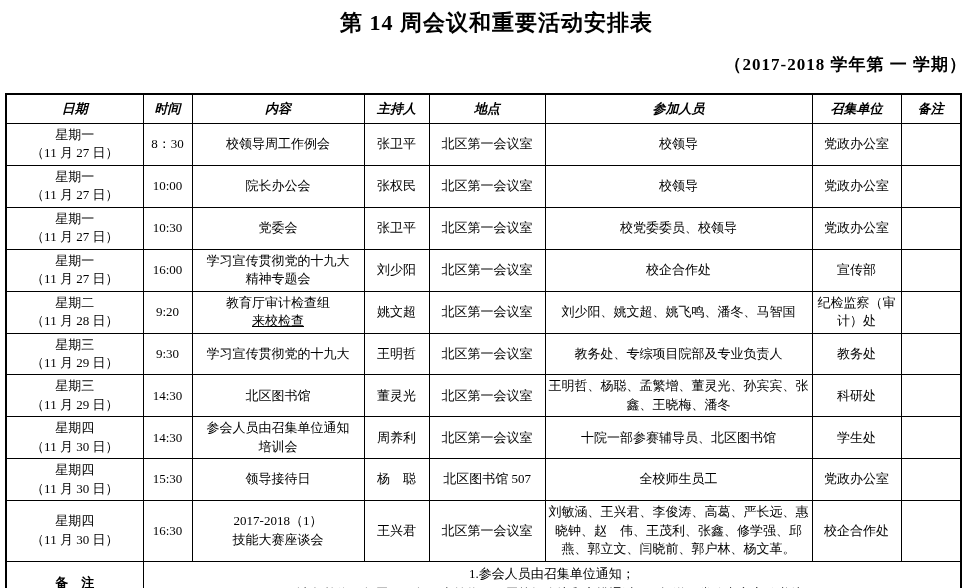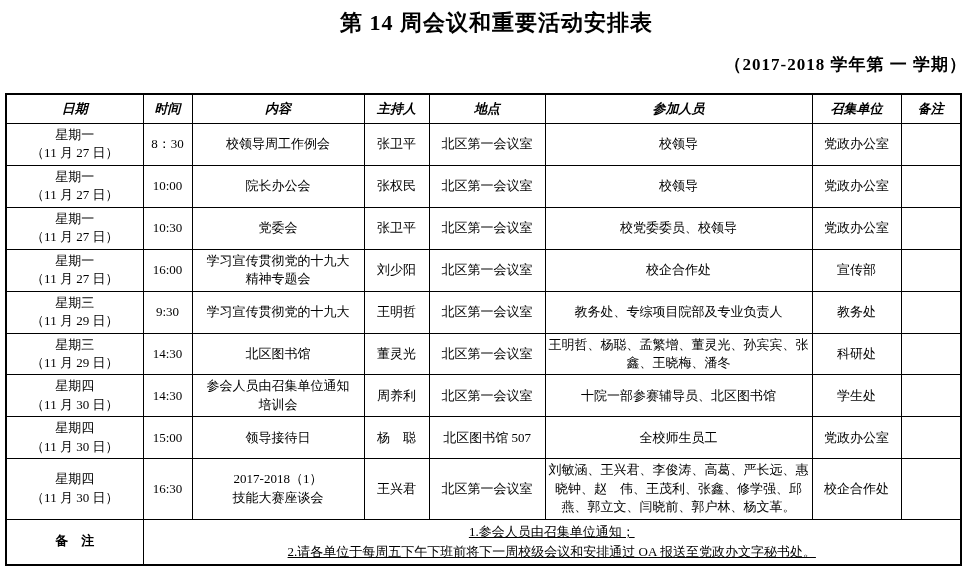--- a/index.html
+++ b/index.html
@@ -28,21 +28,21 @@
     text-align:center;vertical-align:middle;
     padding:2px 3px;word-break:break-all;
     overflow:hidden;
   }
   table.sched th{font-weight:bold;height:24px;font-style:italic;}
   tbody td{height:36px;}
   td .u{text-decoration:underline;}
   tfoot td{height:40px;}
   td.footer-label{font-weight:bold;font-size:14px;}
   td.footer-notes{text-align:left;padding-left:6px;}
-  td.footer-notes div{line-height:1.5;text-decoration:underline;}
+  td.footer-notes div{line-height:1.5;}
 </style>
 </head>
 <body>
 
 <div class="doc">
   <div class="title">第 14 周会议和重要活动安排表</div>
   <div class="subtitle">（2017-2018 学年第 一 学期）</div>
 
   <table class="sched">
     <colgroup>
@@ -124,20 +124,36 @@
             <div>精神专题会</div>
           </td>
           <td>刘少阳</td>
           <td>北区第一会议室</td>
           <td>校企合作处</td>
           <td>宣传部</td>
           <td></td>
         </tr>
         <tr>
           <td>
+            <div>星期二</div>
+            <div>（11 月 28 日）</div>
+          </td>
+          <td>9:20</td>
+          <td>
+            <div>教育厅审计检查组</div>
+            <div class="u">来校检查</div>
+          </td>
+          <td>姚文超</td>
+          <td>北区第一会议室</td>
+          <td>刘少阳、姚文超、姚飞鸣、潘冬、马智国</td>
+          <td>纪检监察（审计）处</td>
+          <td></td>
+        </tr>
+        <tr>
+          <td>
             <div>星期三</div>
             <div>（11 月 29 日）</div>
           </td>
           <td>9:30</td>
           <td>
             <div>学习宣传贯彻党的十九大</div>
           </td>
           <td>王明哲</td>
           <td>北区第一会议室</td>
           <td>教务处、专综项目院部及专业负责人</td>
@@ -173,21 +189,21 @@
           <td>北区第一会议室</td>
           <td>十院一部参赛辅导员、北区图书馆</td>
           <td>学生处</td>
           <td></td>
         </tr>
         <tr>
           <td>
             <div>星期四</div>
             <div>（11 月 30 日）</div>
           </td>
-          <td>15:00</td>
+          <td>15:30</td>
           <td>
             <div>领导接待日</div>
           </td>
           <td>杨　聪</td>
           <td>北区图书馆 507</td>
           <td>全校师生员工</td>
           <td>党政办公室</td>
           <td></td>
         </tr>
         <tr>

